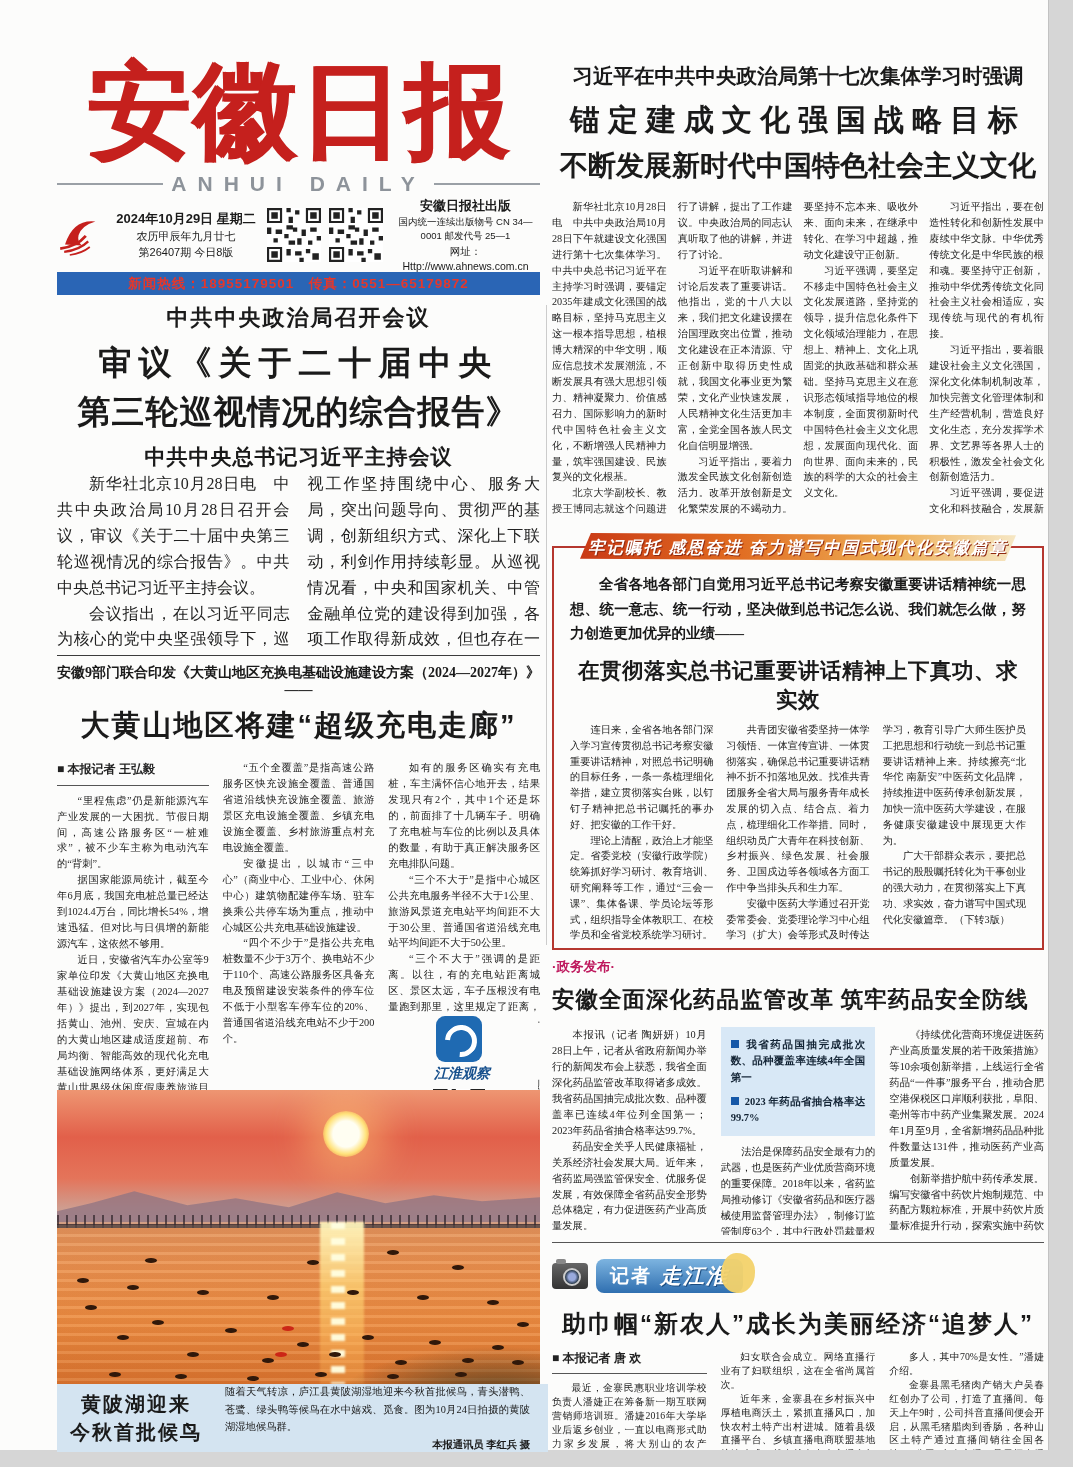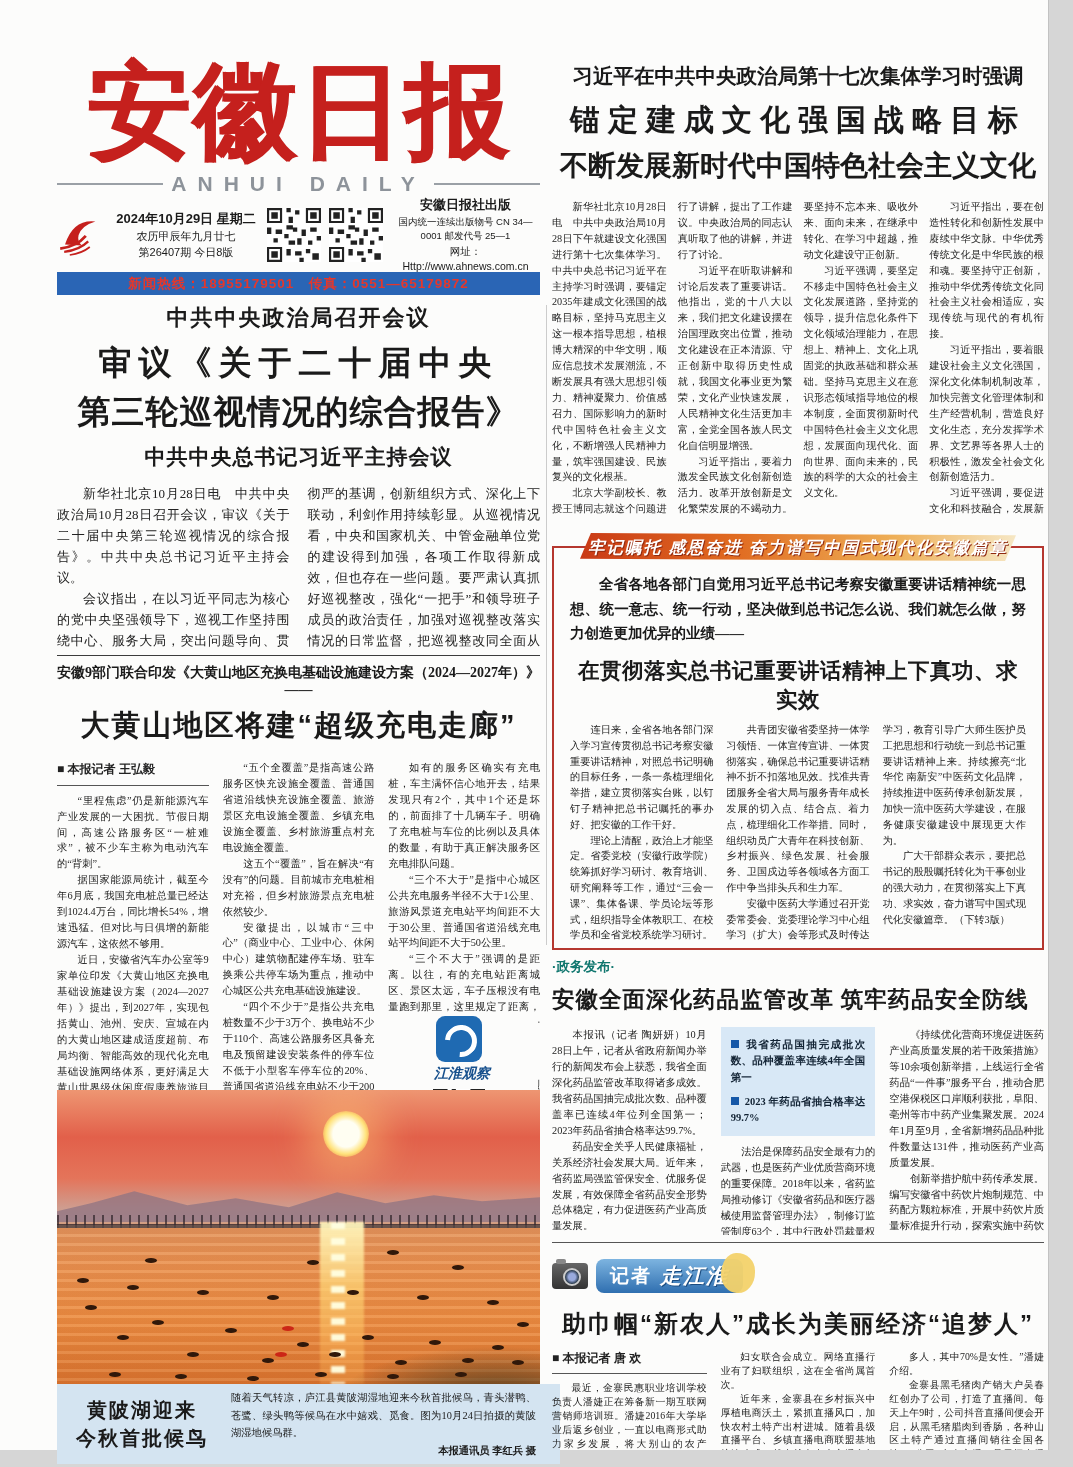--- a/index.html
+++ b/index.html
@@ -17,38 +17,38 @@
   .mast-title{font-family:"Liberation Serif",serif;font-weight:900;color:#c5201d;font-size:104px;line-height:1.12;text-align:center;letter-spacing:2px;text-shadow:2px 0 0 #c5201d;}
   .mast-en{display:flex;align-items:center;margin-top:2px;color:#8d939a;font-weight:bold;font-size:21px;letter-spacing:11px;text-align:right;}
   .mast-en .ln{flex:1;border-top:2px solid #9aa0a6;}
   .mast-en span{padding:0 8px;white-space:nowrap;}
   .mast-info{display:flex;align-items:center;gap:8px;margin-top:8px;height:62px;}
   .date-block{width:146px;text-align:center;line-height:1.45;}
   .date-block .d1{font-weight:bold;font-size:13px;}
   .date-block .d2,.date-block .d3{font-size:11px;}
   .qr{width:54px;height:54px;background:#fff;}
   .pub-block{flex:1;text-align:center;line-height:1.5;}
-  .pub-block .p1{font-weight:bold;font-size:13px;font-family:Liberation Mono, monospace;}
+  .pub-block .p1{font-weight:bold;font-size:13px;}
   .pub-block .p2{font-size:9.5px;}
   .pub-block .p3{font-size:10.5px;}
   .hotline-bar{margin-top:6px;height:23px;background:#2a65b5;color:#e5372b;font-weight:bold;font-size:13.5px;text-align:center;line-height:23px;letter-spacing:1px;}
 
   
   .bp{margin:0;text-indent:2em;}
   .newsbody{font-family:"Liberation Serif",serif;text-align:justify;color:#222;}
   .byline{font-weight:bold;font-size:12px;border-bottom:1px solid #555;padding-bottom:6px;margin-bottom:7px;font-family:"Liberation Sans",sans-serif;}
   .subhead4{font-family:"Liberation Sans",sans-serif;font-weight:bold;font-size:12.5px;margin:5px 0;text-indent:1em;}
 
   
   .politburo{left:57px;top:303px;width:483px;}
   .pb-kicker{font-family:"Liberation Serif",serif;font-weight:bold;font-size:22px;text-align:center;letter-spacing:2px;}
   .pb-h1{font-weight:900;font-size:33px;text-align:center;letter-spacing:7px;margin-top:8px;}
   .pb-h2{font-weight:900;font-size:33px;text-align:center;letter-spacing:1px;margin-top:4px;}
   .pb-sub{font-weight:bold;font-size:21px;text-align:center;margin-top:8px;letter-spacing:1px;}
-  .pb-body{margin-top:12px;column-count:2;column-gap:18px;font-size:13px;line-height:1.62;height:182px;overflow:hidden;}
+  .pb-body{margin-top:0;column-count:2;column-gap:18px;font-size:16px;line-height:1.62;height:182px;overflow:hidden;}
   .ldiv{left:57px;top:655px;width:483px;height:1px;background:#3c3c3c;}
   .vrule{left:546px;top:305px;width:1px;height:640px;background:#cccccc;}
 
   
   .huangshan{left:57px;top:664px;width:483px;}
   .hs-kicker{font-family:"Liberation Serif",serif;font-weight:bold;font-size:14px;text-align:center;}
   .hs-h{font-weight:900;font-size:29px;text-align:center;letter-spacing:2px;margin-top:8px;}
   .hs-body{display:flex;gap:14px;margin-top:14px;height:340px;overflow:hidden;position:relative;}
   .ncol{flex:1;font-size:10.3px;line-height:1.55;}
   .jh-logo-block{position:absolute;right:2px;bottom:0;width:158px;height:84px;background:#fcfcfb;display:flex;align-items:center;gap:6px;flex-direction:column;}
@@ -65,21 +65,21 @@
   .sun{position:absolute;left:55%;top:7%;width:46px;height:46px;border-radius:50%;background:radial-gradient(circle,#fffef2 0 40%,#ffe27a 62%,rgba(255,190,90,.45) 80%,rgba(255,190,90,0) 82%);box-shadow:0 0 34px 18px rgba(255,200,120,.45);}
   .mountains{position:absolute;left:0;top:28%;width:100%;height:17%;background:#8f7382;opacity:.75;clip-path:polygon(0 78%,7% 62%,16% 38%,27% 66%,37% 52%,48% 70%,58% 40%,68% 62%,78% 46%,88% 58%,100% 50%,100% 100%,0 100%);}
   .treeline{position:absolute;left:0;top:42.5%;width:100%;height:13px;background:repeating-linear-gradient(90deg,rgba(48,36,42,.7) 0 2px,rgba(48,36,42,0) 2px 9px);}
   .treeline::after{content:"";position:absolute;left:0;bottom:0;width:100%;height:4px;background:rgba(52,40,46,.8);}
   .reflection{position:absolute;left:54.5%;top:45%;width:44px;height:55%;background:linear-gradient(180deg,rgba(255,246,190,.95),rgba(255,216,120,.7) 40%,rgba(255,186,90,.45) 80%,rgba(255,186,90,.25));filter:blur(1px);}
   .reflection::after{content:"";position:absolute;left:11px;top:0;width:14px;height:100%;background:repeating-linear-gradient(180deg,rgba(255,255,225,.95) 0 7px,rgba(255,255,225,0) 7px 16px);}
   .water-streaks{position:absolute;left:0;top:46%;width:100%;height:54%;background:repeating-linear-gradient(180deg,rgba(255,235,200,.12) 0 3px,rgba(150,70,20,.10) 3px 9px);}
   .marsh{position:absolute;right:-30px;bottom:-22px;width:240px;height:60px;background:radial-gradient(ellipse at 70% 100%,rgba(52,52,30,.9),rgba(52,52,30,0) 70%);}
   .flock{position:absolute;left:0;top:0;width:12px;height:5px;border-radius:50%;background:transparent;
     box-shadow:28px 215px #30180a,60px 245px #30180a,95px 230px #30180a,130px 262px #30180a,168px 238px #30180a,205px 268px #30180a,240px 252px #30180a,272px 262px #30180a,305px 245px #30180a,338px 270px #30180a,372px 250px #30180a,405px 268px #30180a,435px 255px #30180a,52px 282px #30180a,118px 284px #30180a,190px 286px #30180a,258px 282px #30180a,330px 284px #30180a,398px 282px #30180a,455px 270px #30180a,20px 188px #30180a,70px 195px #30180a,140px 200px #30180a,210px 205px #30180a,290px 200px #30180a,360px 205px #30180a,430px 210px #30180a,460px 232px #30180a,88px 168px #30180a,250px 170px #30180a,395px 175px #30180a,330px 160px #30180a,225px 236px #cc2616,218px 262px #cc2616;}
-  .caption-box{left:57px;top:1384px;width:483px;height:60px;background:#d4e4f1;display:flex;align-items:center;gap:14px;padding:10px;}
+  .caption-box{left:57px;top:1384px;width:483px;height:60px;background:#d4e4f1;display:flex;align-items:center;gap:14px;padding:4px;}
   .cap-title{width:150px;text-align:center;font-weight:bold;font-size:20px;line-height:1.4;letter-spacing:2px;}
   .cap-text{flex:1;font-family:"Liberation Serif",serif;font-size:10.3px;line-height:1.7;padding-right:14px;text-align:justify;}
   .cap-credit{text-align:right;font-weight:bold;}
 
   
   .culture{left:552px;top:62px;width:492px;}
   .cu-kicker{font-weight:bold;font-size:20.5px;text-align:center;}
   .cu-h1{font-weight:900;font-size:30px;letter-spacing:8px;text-align:center;margin-top:10px;}
   .cu-h2{font-weight:900;font-size:28px;letter-spacing:0px;text-align:center;margin-top:6px;}
   .cu-body{margin-top:14px;column-count:4;column-gap:11px;font-size:10.2px;line-height:1.56;height:334px;overflow:hidden;}
@@ -89,21 +89,21 @@
   .banner{position:absolute;left:26px;top:-15px;width:436px;height:28px;line-height:28px;text-align:center;
     background:linear-gradient(90deg,#c93a16,#e06a20 35%,#eeaf57 72%,#f6e7c4 100%);
     clip-path:polygon(2.5% 0,100% 8%,97.5% 100%,0 92%);
     color:#fff;font-weight:bold;font-style:italic;font-size:16.5px;letter-spacing:2px;text-shadow:1px 1px 0 #8f2a10;}
   .imp-intro{font-family:"Liberation Serif",serif;font-weight:bold;font-size:14.5px;line-height:1.7;text-align:justify;text-indent:2em;}
   .imp-h{font-weight:900;font-size:21.5px;text-align:center;margin:10px 0 8px;letter-spacing:0.5px;}
   .imp-body{column-count:3;column-gap:13px;font-size:10.2px;line-height:1.55;height:238px;overflow:hidden;}
 
   
   .drug{left:552px;top:958px;width:492px;}
-  .dg-label{color:#0f766e;font-weight:bold;font-size:13.5px;}
+  .dg-label{color:#be185d;font-weight:bold;font-size:13.5px;}
   .dg-h{font-family:"Liberation Serif",serif;font-weight:bold;font-size:22.5px;letter-spacing:1px;margin-top:8px;text-align:justify;}
   .dg-body{display:flex;gap:14px;margin-top:12px;height:208px;overflow:hidden;}
   .infobox{background:#d8e8f6;padding:10px 10px;margin-bottom:8px;font-family:"Liberation Serif",serif;}
   .ib-item{margin:0 0 8px;font-size:10.5px;line-height:1.55;font-weight:bold;color:#123;}
   .sq{display:inline-block;width:8px;height:8px;background:#1558a8;margin-right:6px;}
   .hrule2{left:552px;top:1242px;width:492px;height:1px;background:#555;}
 
   
   .zou{left:552px;top:1252px;width:492px;}
   .zou-logoRow{display:flex;align-items:center;gap:8px;height:48px;}
@@ -190,21 +190,20 @@
         <div>
             <p class="bp">“里程焦虑”仍是新能源汽车产业发展的一大困扰。节假日期间，高速公路服务区“一桩难求”，被不少车主称为电动汽车的“背刺”。</p>
             <p class="bp">据国家能源局统计，截至今年6月底，我国充电桩总量已经达到1024.4万台，同比增长54%，增速迅猛。但对比与日俱增的新能源汽车，这依然不够用。</p>
             <p class="bp">近日，安徽省汽车办公室等9家单位印发《大黄山地区充换电基础设施建设方案（2024—2027年）》提出，到2027年，实现包括黄山、池州、安庆、宣城在内的大黄山地区建成适度超前、布局均衡、智能高效的现代化充电基础设施网络体系，更好满足大黄山世界级休闲度假康养旅游目的地建设需要。</p>
           </div>
 
       </div>
       <div class="ncol">
         <div>
             <p class="bp">“五个全覆盖”是指高速公路服务区快充设施全覆盖、普通国省道沿线快充设施全覆盖、旅游景区充电设施全覆盖、乡镇充电设施全覆盖、乡村旅游重点村充电设施全覆盖。</p>
-            <p class="bp">这五个“覆盖”，旨在解决“有没有”的问题。目前城市充电桩相对充裕，但乡村旅游景点充电桩依然较少。</p>
             <p class="bp">安徽提出，以城市“三中心”（商业中心、工业中心、休闲中心）建筑物配建停车场、驻车换乘公共停车场为重点，推动中心城区公共充电基础设施建设。</p>
             <p class="bp">“四个不少于”是指公共充电桩数量不少于3万个、换电站不少于110个、高速公路服务区具备充电及预留建设安装条件的停车位不低于小型客车停车位的20%、普通国省道沿线充电站不少于200个。</p>
           </div>
       </div>
       <div class="ncol">
         <div>
             <p class="bp">如有的服务区确实有充电桩，车主满怀信心地开去，结果发现只有2个，其中1个还是坏的，前面排了十几辆车子。明确了充电桩与车位的比例以及具体的数量，有助于真正解决服务区充电排队问题。</p>
             <p class="bp">“三个不大于”是指中心城区公共充电服务半径不大于1公里、旅游风景道充电站平均间距不大于30公里、普通国省道沿线充电站平均间距不大于50公里。</p>
             <p class="bp">“三个不大于”强调的是距离。以往，有的充电站距离城区、景区太远，车子压根没有电量跑到那里，这里规定了距离，有利于车主这边旅游，那边车子就能就近充电。</p>
           </div>

